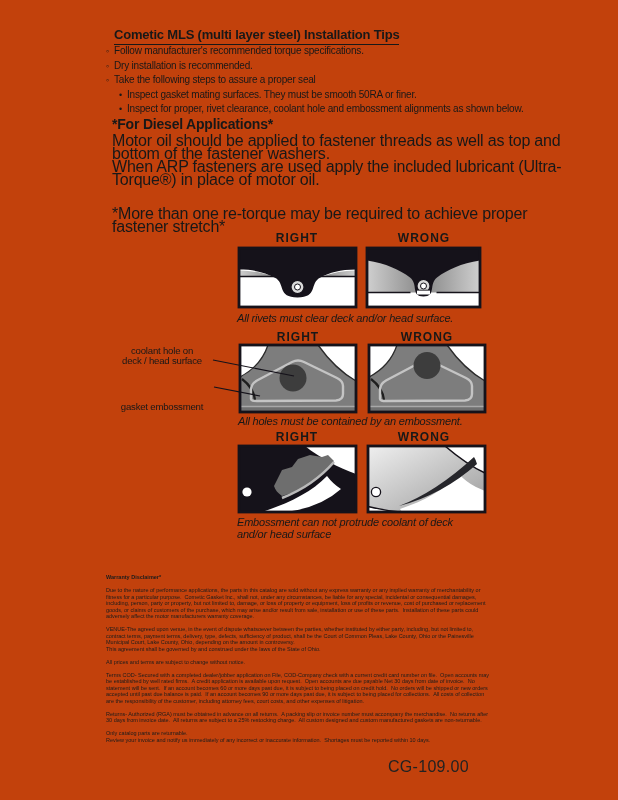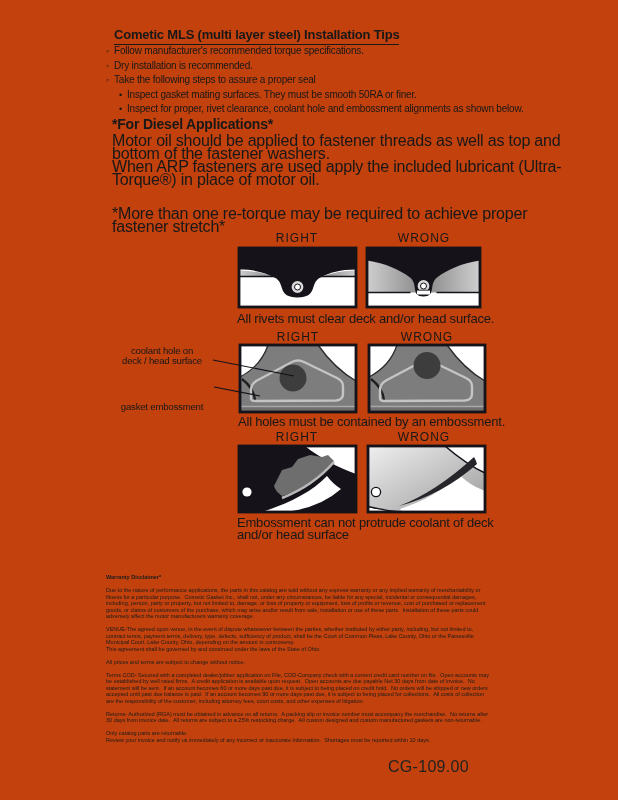--- a/index.html
+++ b/index.html
@@ -10,32 +10,32 @@
          border-bottom:1.6px solid #181818;padding-bottom:2px;}
   .tips{left:106px;top:44px;font-size:10px;line-height:13.5px;letter-spacing:-0.2px;}
   .tip-row{display:flex;align-items:baseline;}
   .tip-row .mk{width:8px;flex:0 0 8px;font-size:9px;}
   .tip-row.sub{margin-left:13px;}
   .diesel-h{left:112px;top:116px;font-size:14px;font-weight:bold;letter-spacing:-0.2px;}
   .para{left:112px;width:470px;font-size:16px;line-height:13px;letter-spacing:-0.2px;white-space:pre-wrap;}
   #para1{top:134px}
   #para2{top:163px}
   #para3{top:207px}
-  .dg-h{width:72px;text-align:center;font-size:12px;font-weight:normal;letter-spacing:1px;}
+  .dg-h{width:72px;text-align:center;font-size:12px;font-weight:bold;letter-spacing:1px;}
   #h1r{left:261px;top:231px} #h1w{left:388px;top:231px}
   #h2r{left:262px;top:330px} #h2w{left:391px;top:330px}
   #h3r{left:261px;top:430px} #h3w{left:388px;top:430px}
   .dgbox{display:block;}
   #d1r{left:237px;top:246px;width:121px;height:63px}
   #d1w{left:365px;top:246px;width:117px;height:63px}
   #d2r{left:238px;top:343px;width:120px;height:71px}
   #d2w{left:367px;top:343px;width:120px;height:71px}
   #d3r{left:237px;top:444px;width:121px;height:70px}
   #d3w{left:366px;top:444px;width:121px;height:70px}
-  .cap{font-size:13px;letter-spacing:-0.2px;line-height:11.5px;white-space:pre-wrap;}
+  .cap{font-size:11px;letter-spacing:-0.2px;line-height:11.5px;white-space:pre-wrap;font-style:italic;}
   #cap1{left:237px;top:313px}
   #cap2{left:238px;top:416px}
   #cap3{left:237px;top:517px}
   .callout{font-size:9.6px;line-height:9.6px;text-align:center;width:100px;
            letter-spacing:-0.2px;white-space:pre-wrap;}
   #co1{left:112px;top:346px}
   #co2{left:112px;top:402px}
   #pointers{left:110px;top:339px;width:260px;height:75px;}
   .warr{left:106px;top:574px;width:452px;font-size:5.5px;line-height:6.5px;
         color:#1c1c1c;letter-spacing:0;}

